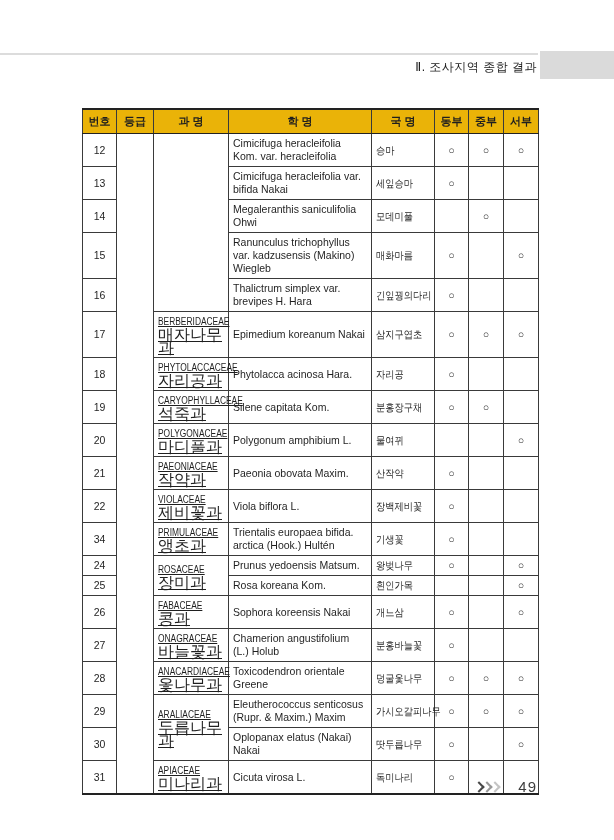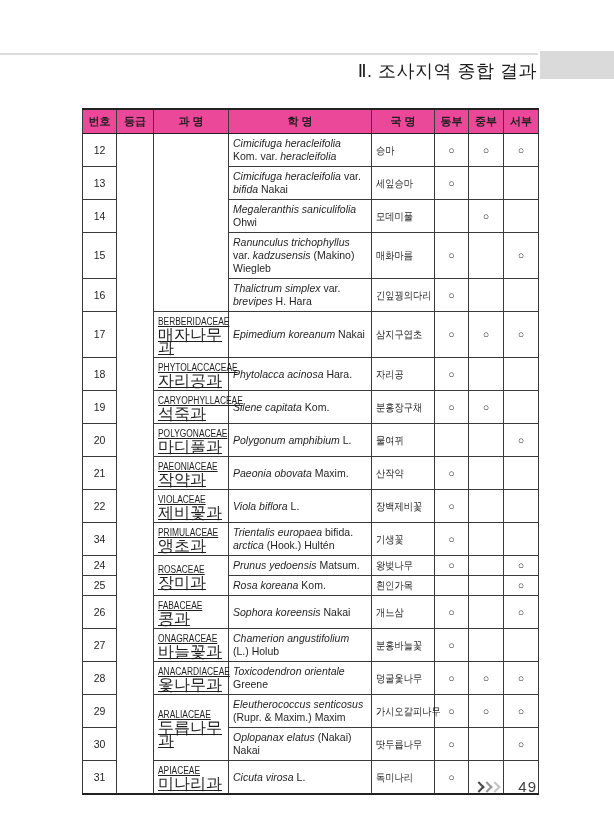--- a/index.html
+++ b/index.html
@@ -6,40 +6,40 @@
   body{
     width:614px;height:840px;background:#ffffff;position:relative;
     font-family:"Liberation Sans","DejaVu Sans",sans-serif;color:#1f1f1f;
     overflow:hidden;
   }
   .page{position:absolute;inset:0;}
 
   
   .header-rule{position:absolute;top:53px;left:0;width:538px;height:2px;background:#dcdcdc;}
   .header-tab{position:absolute;top:51px;right:0;width:74px;height:28px;background:#dadada;}
-  .section-title{position:absolute;top:59px;right:77px;font-size:18px;color:#1c1c1c;letter-spacing:0.5px;}
+  .section-title{position:absolute;top:59px;right:77px;font-size:12px;color:#1c1c1c;letter-spacing:0.5px;}
 
   
   table.species-table{
     position:absolute;left:82px;top:108px;width:456px;
     border-collapse:collapse;table-layout:fixed;
     border-top:2.5px solid #222;border-bottom:2px solid #222;
   }
   .species-table th,.species-table td{border:1px solid #3a3a3a;}
   .species-table thead th{
     font-size:11px;font-weight:bold;height:21px;text-align:center;
-    border-bottom:1.8px solid #222;padding:1px 0;background:#ec4899;
+    border-bottom:1.8px solid #222;padding:1px 0;background:#eab308;
   }
   .species-table td{
     font-size:10.5px;line-height:13px;padding:3px 4px;vertical-align:middle;
     background:#fff;
   }
   .c-center{text-align:center;padding:3px 1px;}
   .sci{padding-left:5px;padding-right:2px;}
-  .it{font-style:italic;}
+  .it{}
   .up{font-style:normal;}
   .fam{padding-left:5px;padding-right:1px;text-decoration:underline;}
   .fam-en{font-size:10px;white-space:nowrap;transform:scaleX(0.84);transform-origin:0 50%;}
   .fam-ko{font-size:16px;}
   .kname{padding-left:5px;padding-right:0;}
   .kname span{display:inline-block;white-space:nowrap;transform:scaleX(0.88);transform-origin:0 50%;}
   .mark{font-size:12px;color:#2e2e2e;}
 
   
   .footer{position:absolute;top:779px;right:77px;display:flex;align-items:center;height:14px;}

